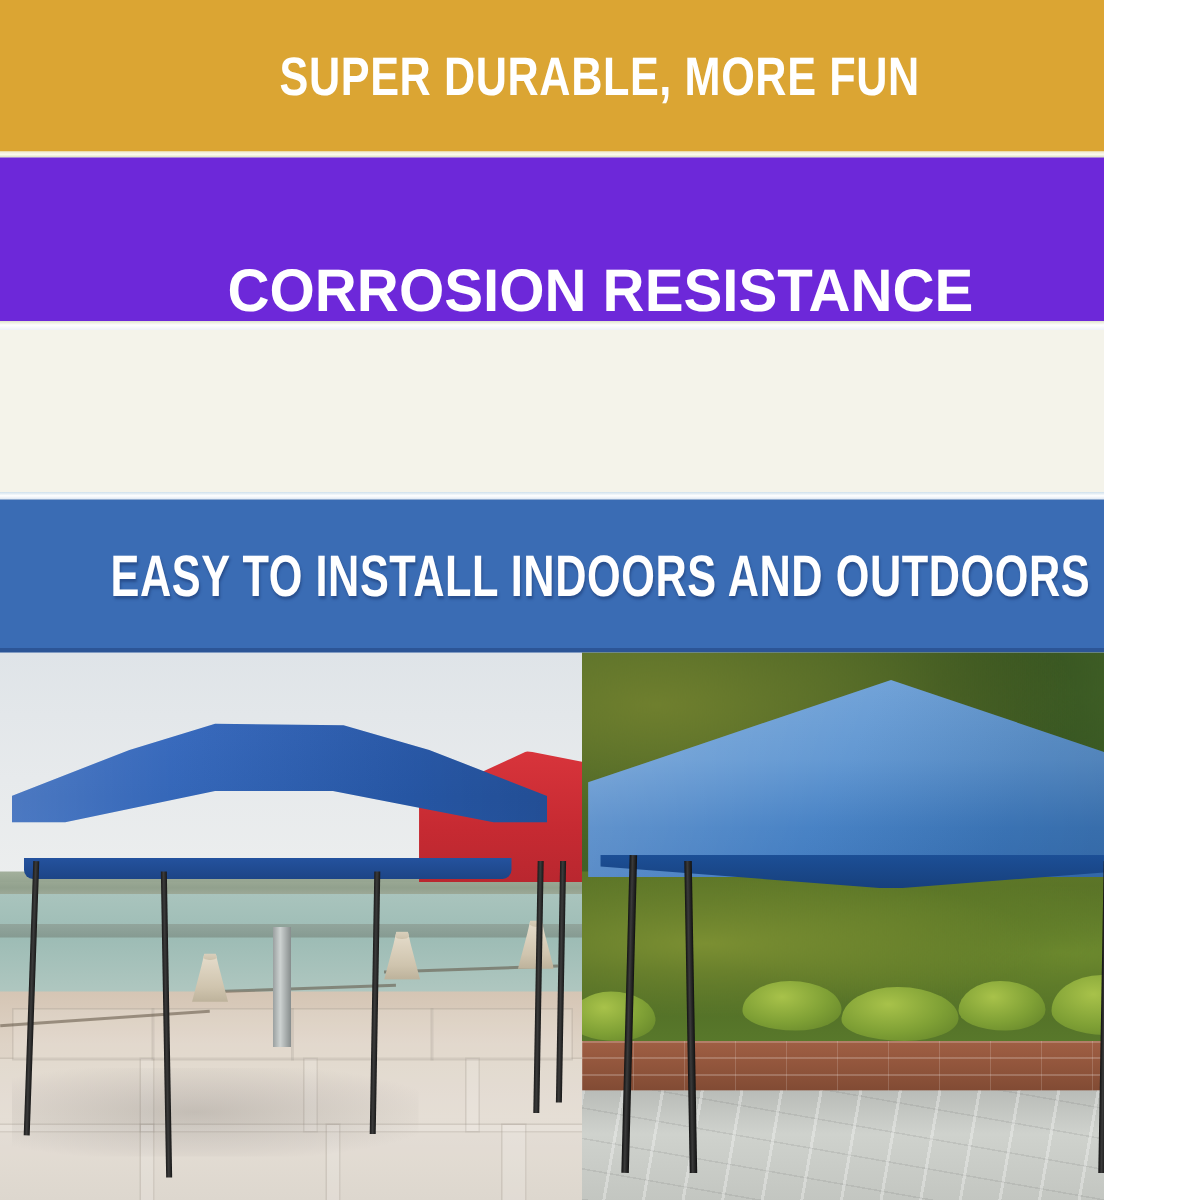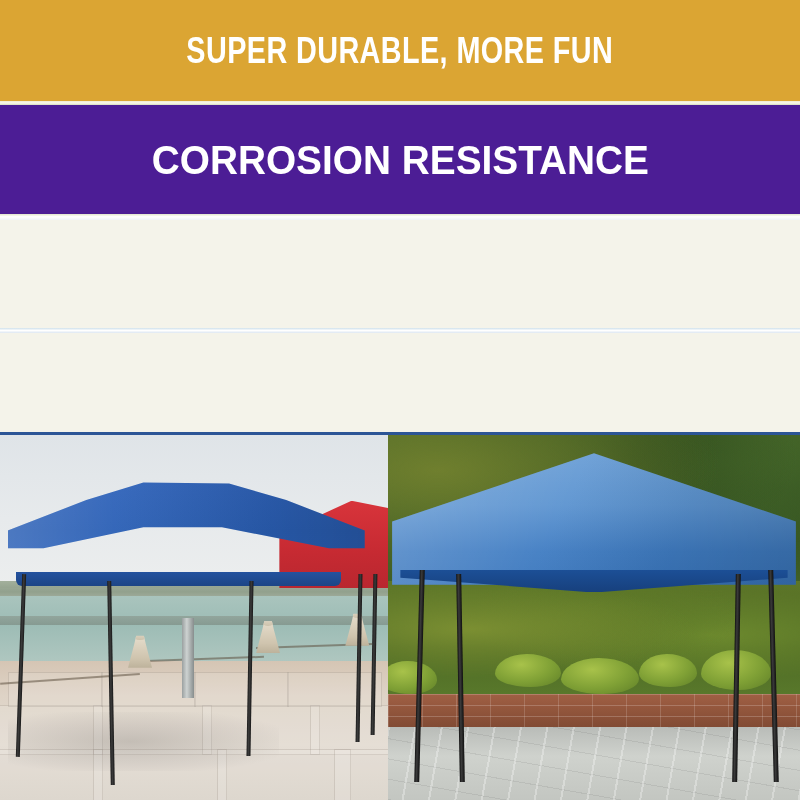--- a/index.html
+++ b/index.html
@@ -6,21 +6,21 @@
   html, body {
     margin: 0;
     padding: 0;
     background: #ffffff;
   }
   body {
     font-family: "Liberation Sans", sans-serif;
   }
   #page {
     position: relative;
-    width: 800px;
+    width: 736px;
     height: 800px;
     overflow: hidden;
     background: #ffffff;
   }
 
   
   .banner-stack {
     position: absolute;
     left: 0;
     top: 0;
@@ -54,21 +54,21 @@
   }
 
   
   .sep-1 {
     position: absolute;
     left: 0; top: 101px; width: 800px; height: 4px;
     background: linear-gradient(to bottom, #efe9cf 0%, #fbf8ec 50%, #d8dcbe 100%);
   }
 
   
-  .band-2 { top: 105px; height: 109px; background: #4c1d95; }
+  .band-2 { top: 105px; height: 109px; background: #6d28d9; align-items: flex-end; }
   .band-2 .band-text {
     font-size: 40px;
     transform: scaleX(0.97);
     letter-spacing: 0px;
   }
 
   
   .sep-2 {
     position: absolute;
     left: 0; top: 214px; width: 800px; height: 6px;
@@ -303,20 +303,23 @@
     </div>
     <div class="sep-1"></div>
 
     <div class="band band-2">
       <span class="band-text">CORROSION RESISTANCE</span>
     </div>
     <div class="sep-2"></div>
 
     <div class="sep-3"></div>
 
+    <div class="band band-4">
+      <span class="band-text">EASY TO INSTALL INDOORS AND OUTDOORS</span>
+    </div>
     <div class="band-bottom-edge"></div>
   </div>
 
   <div class="photo-row">
 
     <div class="photo photo-left">
       <div class="lp-sky"></div>
       <div class="lp-farbank"></div>
       <div class="lp-water"></div>
       <div class="lp-waterline"></div>

